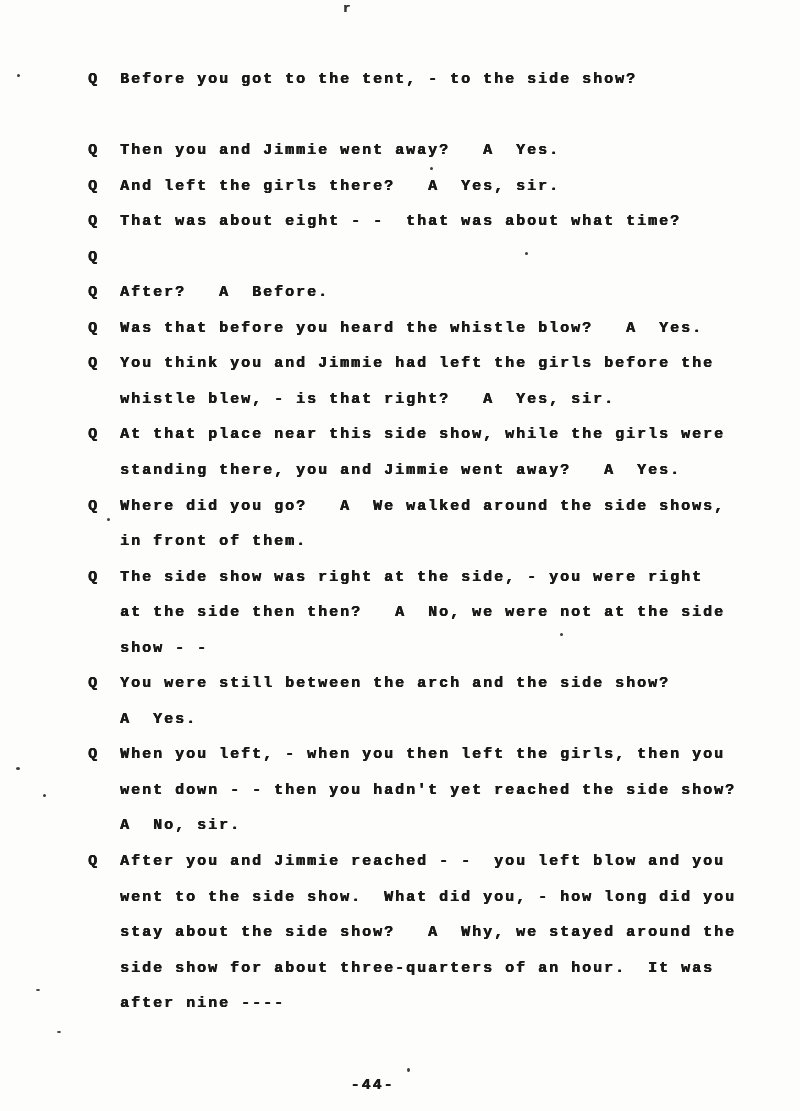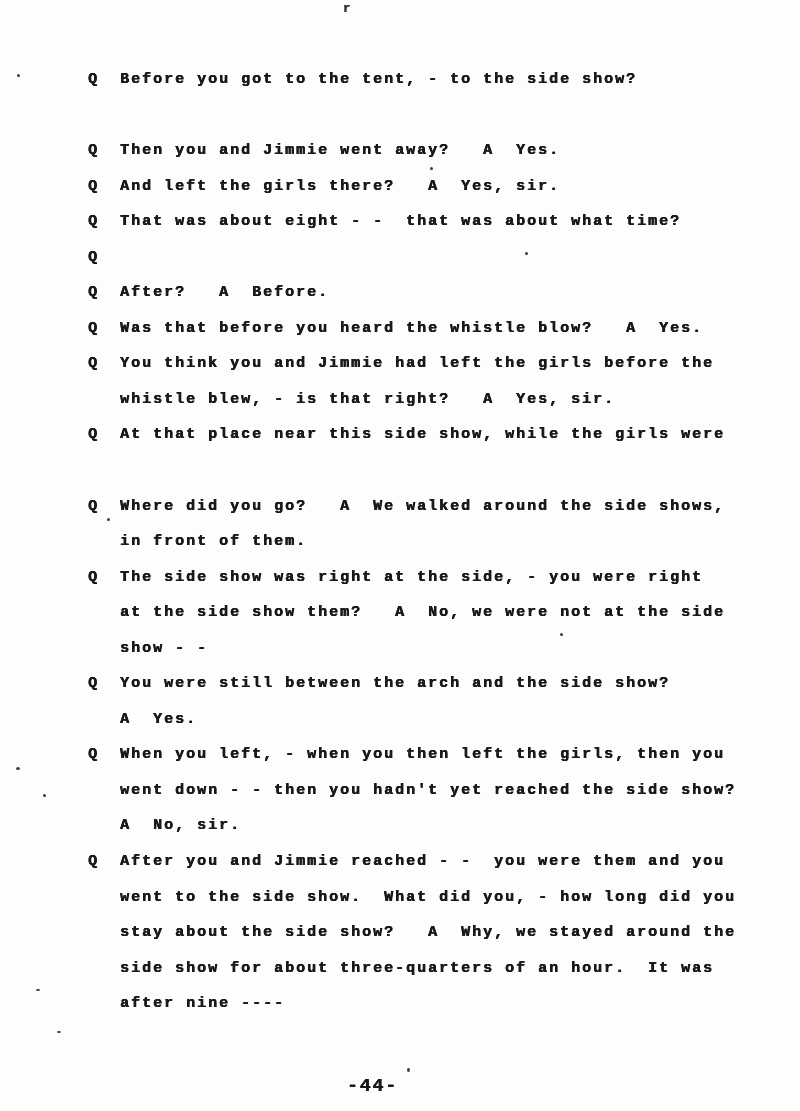--- a/index.html
+++ b/index.html
@@ -40,21 +40,21 @@
   }
   .text {
     white-space: pre;
   }
   .footer {
     position: absolute;
     top: 1076px;
     left: 0;
     width: 745px;
     text-align: center;
-    font-size: 18px;
+    font-size: 15px;
     line-height: 20px;
     letter-spacing: 2px;
   }
   .speck {
     position: absolute;
     background: currentColor;
     border-radius: 50%;
     opacity: 0.85;
   }
   .speck-glyph {
@@ -120,40 +120,41 @@
     <span class="text">whistle blew, - is that right?   A  Yes, sir.</span>
   </div>
 
   <div class="line">
     <span class="marker">Q</span>
     <span class="text">At that place near this side show, while the girls were</span>
   </div>
 
   <div class="line">
     <span class="marker"></span>
+    <span class="text">standing there, you and Jimmie went away?   A  Yes.</span>
   </div>
 
   <div class="line">
     <span class="marker">Q</span>
     <span class="text">Where did you go?   A  We walked around the side shows,</span>
   </div>
 
   <div class="line">
     <span class="marker"></span>
     <span class="text">in front of them.</span>
   </div>
 
   <div class="line">
     <span class="marker">Q</span>
     <span class="text">The side show was right at the side, - you were right</span>
   </div>
 
   <div class="line">
     <span class="marker"></span>
-    <span class="text">at the side show them?   A  No, we were not at the side</span>
+    <span class="text">at the side then then?   A  No, we were not at the side</span>
   </div>
 
   <div class="line">
     <span class="marker"></span>
     <span class="text">show - -</span>
   </div>
 
   <div class="line">
     <span class="marker">Q</span>
     <span class="text">You were still between the arch and the side show?</span>
@@ -174,21 +175,21 @@
     <span class="text">went down - - then you hadn't yet reached the side show?</span>
   </div>
 
   <div class="line">
     <span class="marker"></span>
     <span class="text">A  No, sir.</span>
   </div>
 
   <div class="line">
     <span class="marker">Q</span>
-    <span class="text">After you and Jimmie reached - -  you were them and you</span>
+    <span class="text">After you and Jimmie reached - -  you left blow and you</span>
   </div>
 
   <div class="line">
     <span class="marker"></span>
     <span class="text">went to the side show.  What did you, - how long did you</span>
   </div>
 
   <div class="line">
     <span class="marker"></span>
     <span class="text">stay about the side show?   A  Why, we stayed around the</span>

